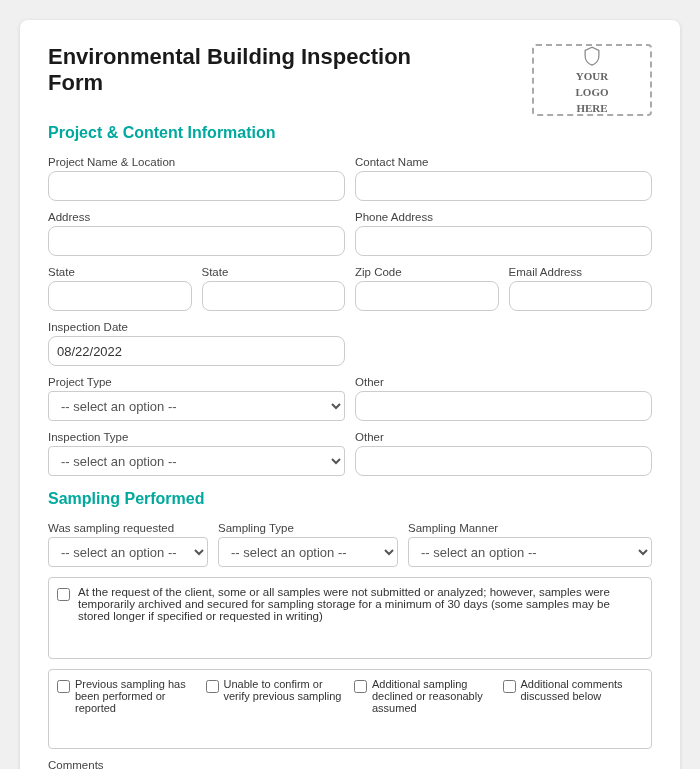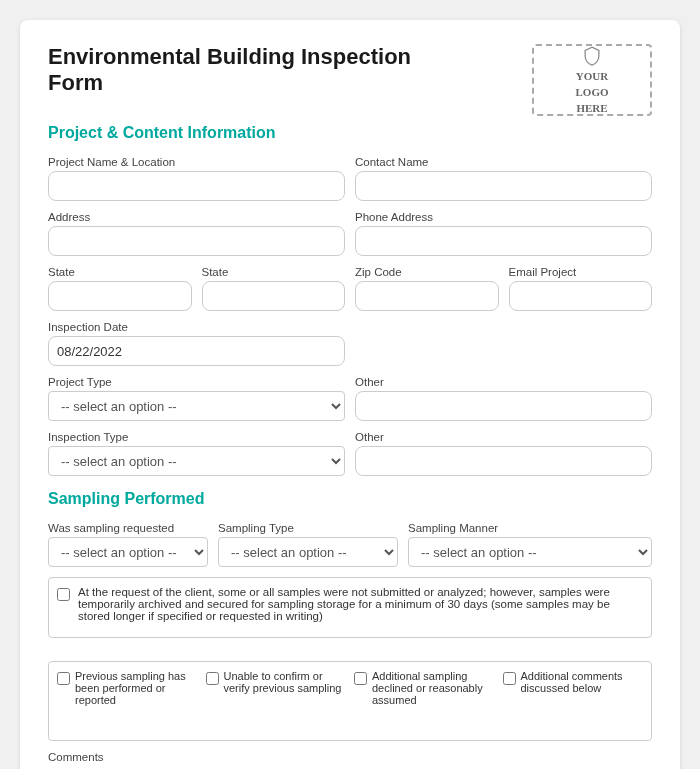--- a/index.html
+++ b/index.html
@@ -110,23 +110,23 @@
       grid-template-columns: 160px 180px 1fr;
       gap: 10px;
       margin-bottom: 10px;
     }
     .scrollable-box {
       border: 1px solid #ccc;
       border-radius: 4px;
       padding: 8px;
       font-size: 11.5px;
       color: #333;
-      height: 61px;
+      height: 82px;
       overflow-y: scroll;
-      margin-bottom: 23px;
+      margin-bottom: 10px;
       position: relative;
       display: flex;
       align-items: flex-start;
       gap: 8px;
     }
     .scrollable-box .cb {
       margin-top: 2px;
       flex-shrink: 0;
     }
     .checkbox-row {
@@ -207,21 +207,21 @@
     </div>
     <div class="field-group">
       <label class="field-label">State</label>
       <input type="text" class="form-input" style="">
     </div>
     <div class="field-group">
       <label class="field-label">Zip Code</label>
       <input type="text" class="form-input" style="">
     </div>
     <div class="field-group">
-      <label class="field-label">Email Project</label>
+      <label class="field-label">Email Address</label>
       <input type="text" class="form-input" style="">
     </div>
   </div>
 
   <div class="form-grid row-2">
     <div class="field-group">
       <label class="field-label">Inspection Date</label>
       <input type="text" class="form-input" value="08/22/2022" style="">
     </div>
   </div>

